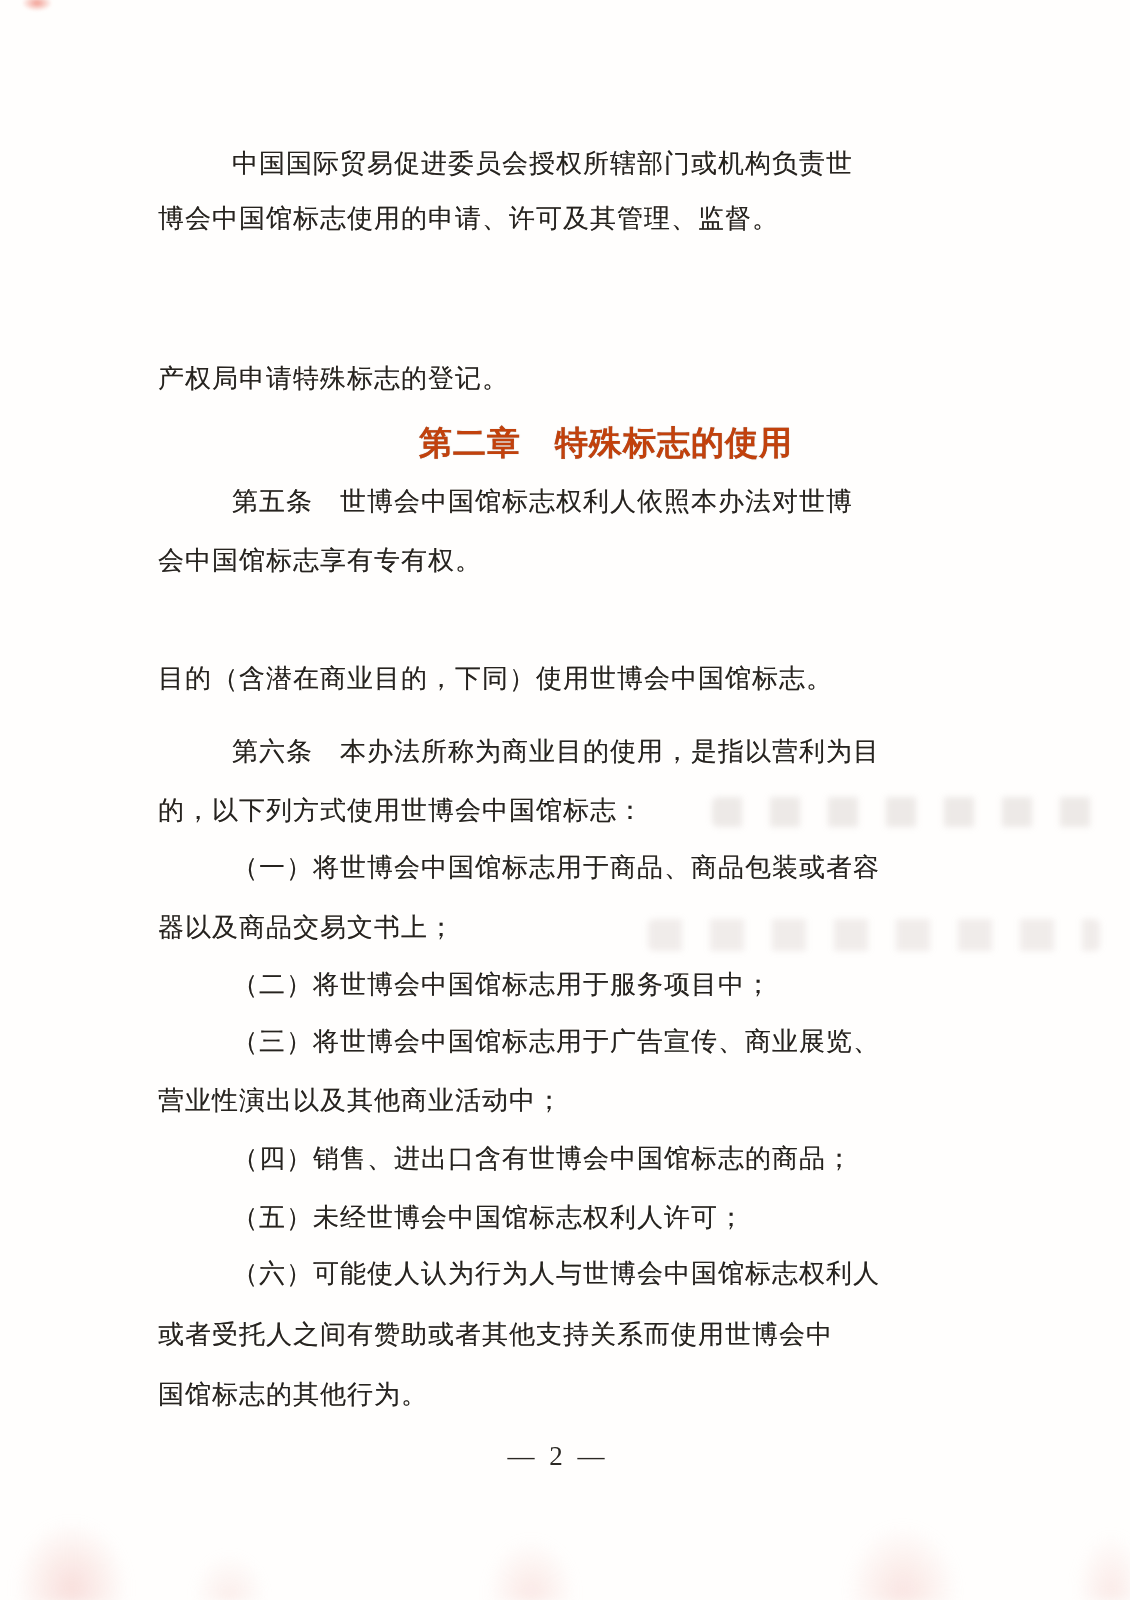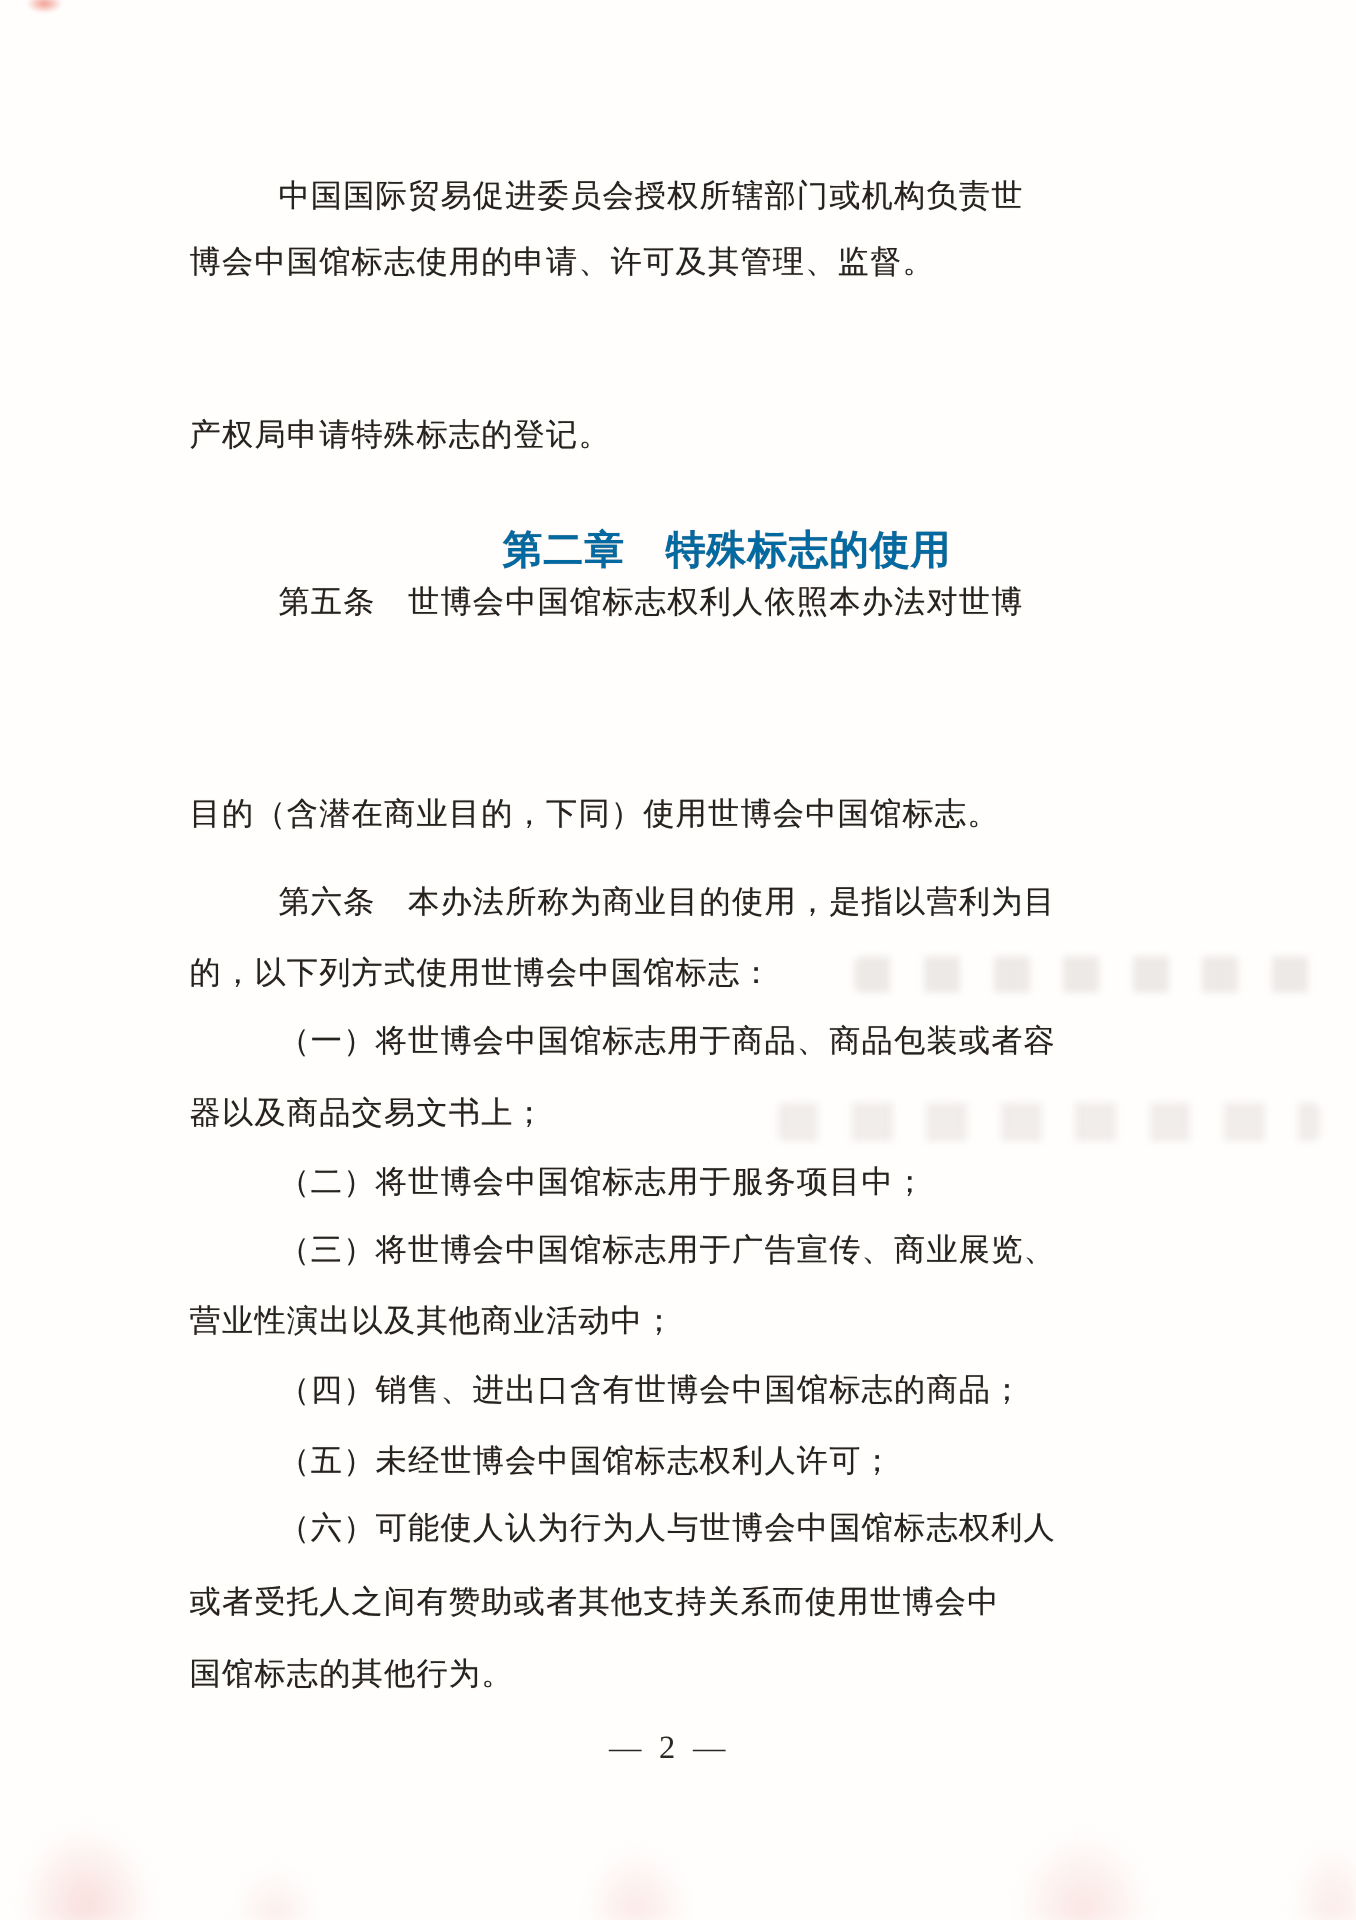--- a/index.html
+++ b/index.html
@@ -32,24 +32,23 @@
     position: absolute;
     left: 0;
     width: 1130px;
     padding-left: 82px;
     box-sizing: border-box;
     text-align: center;
     font-size: 33px;
     line-height: 46px;
     font-weight: bold;
     letter-spacing: 1px;
-    color: #0369a1;
+    color: #c2410c;
     white-space: nowrap;
     text-shadow: 0 0 0.7px rgba(35, 30, 25, 0.5);
-    margin-top: 16px;
   }
   .page-number {
     position: absolute;
     left: 0;
     width: 1130px;
     text-align: center;
     font-size: 27px;
     letter-spacing: 4px;
     color: #2b2824;
     padding-right: 14px;
@@ -104,25 +103,26 @@
   <div class="artifact ghost-row-1"></div>
   <div class="artifact ghost-row-2"></div>
   <div class="artifact smudge-1"></div>
   <div class="artifact smudge-2"></div>
   <div class="artifact smudge-3"></div>
   <div class="artifact smudge-4"></div>
   <div class="artifact smudge-5"></div>
 
   <div class="tl indent" style="top:143px">中国国际贸易促进委员会授权所辖部门或机构负责世</div>
   <div class="tl" style="top:198px">博会中国馆标志使用的申请、许可及其管理、监督。</div>
-  <div class="tl" style="top:342px">产权局申请特殊标志的登记。</div>
+  <div class="tl" style="top:358px">产权局申请特殊标志的登记。</div>
 
   <div class="chapter-heading" style="top:420px">第二章　特殊标志的使用</div>
 
   <div class="tl indent" style="top:481px">第五条　世博会中国馆标志权利人依照本办法对世博</div>
+  <div class="tl" style="top:540px">会中国馆标志享有专有权。</div>
   <div class="tl" style="top:658px">目的（含潜在商业目的，下同）使用世博会中国馆标志。</div>
   <div class="tl indent" style="top:731px">第六条　本办法所称为商业目的使用，是指以营利为目</div>
   <div class="tl" style="top:790px">的，以下列方式使用世博会中国馆标志：</div>
   <div class="tl indent" style="top:847px">（一）将世博会中国馆标志用于商品、商品包装或者容</div>
   <div class="tl" style="top:907px">器以及商品交易文书上；</div>
   <div class="tl indent" style="top:964px">（二）将世博会中国馆标志用于服务项目中；</div>
   <div class="tl indent" style="top:1021px">（三）将世博会中国馆标志用于广告宣传、商业展览、</div>
   <div class="tl" style="top:1080px">营业性演出以及其他商业活动中；</div>
   <div class="tl indent" style="top:1138px">（四）销售、进出口含有世博会中国馆标志的商品；</div>
   <div class="tl indent" style="top:1197px">（五）未经世博会中国馆标志权利人许可；</div>

